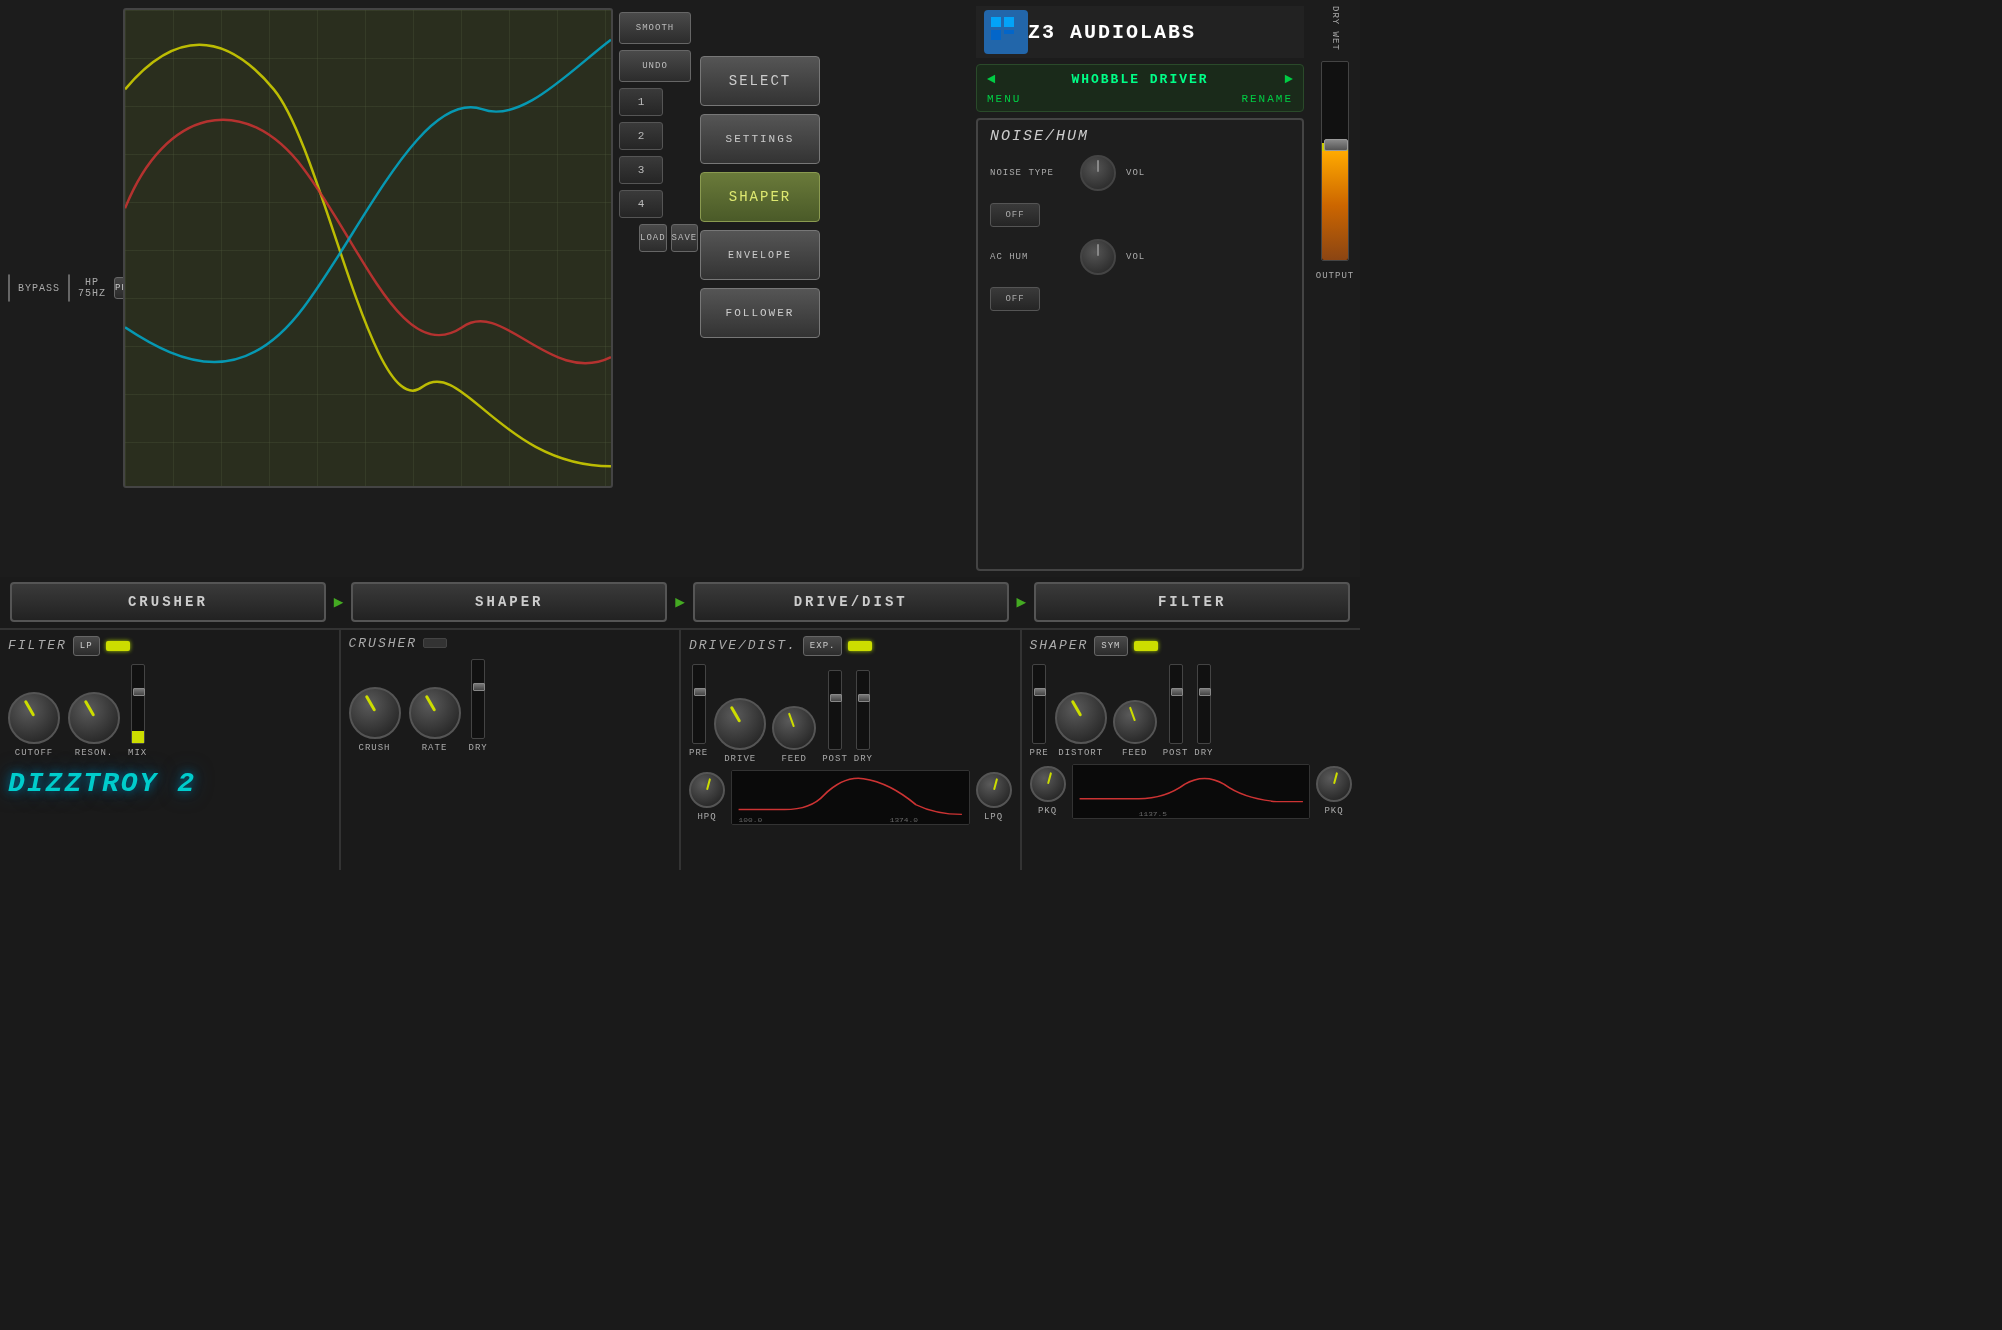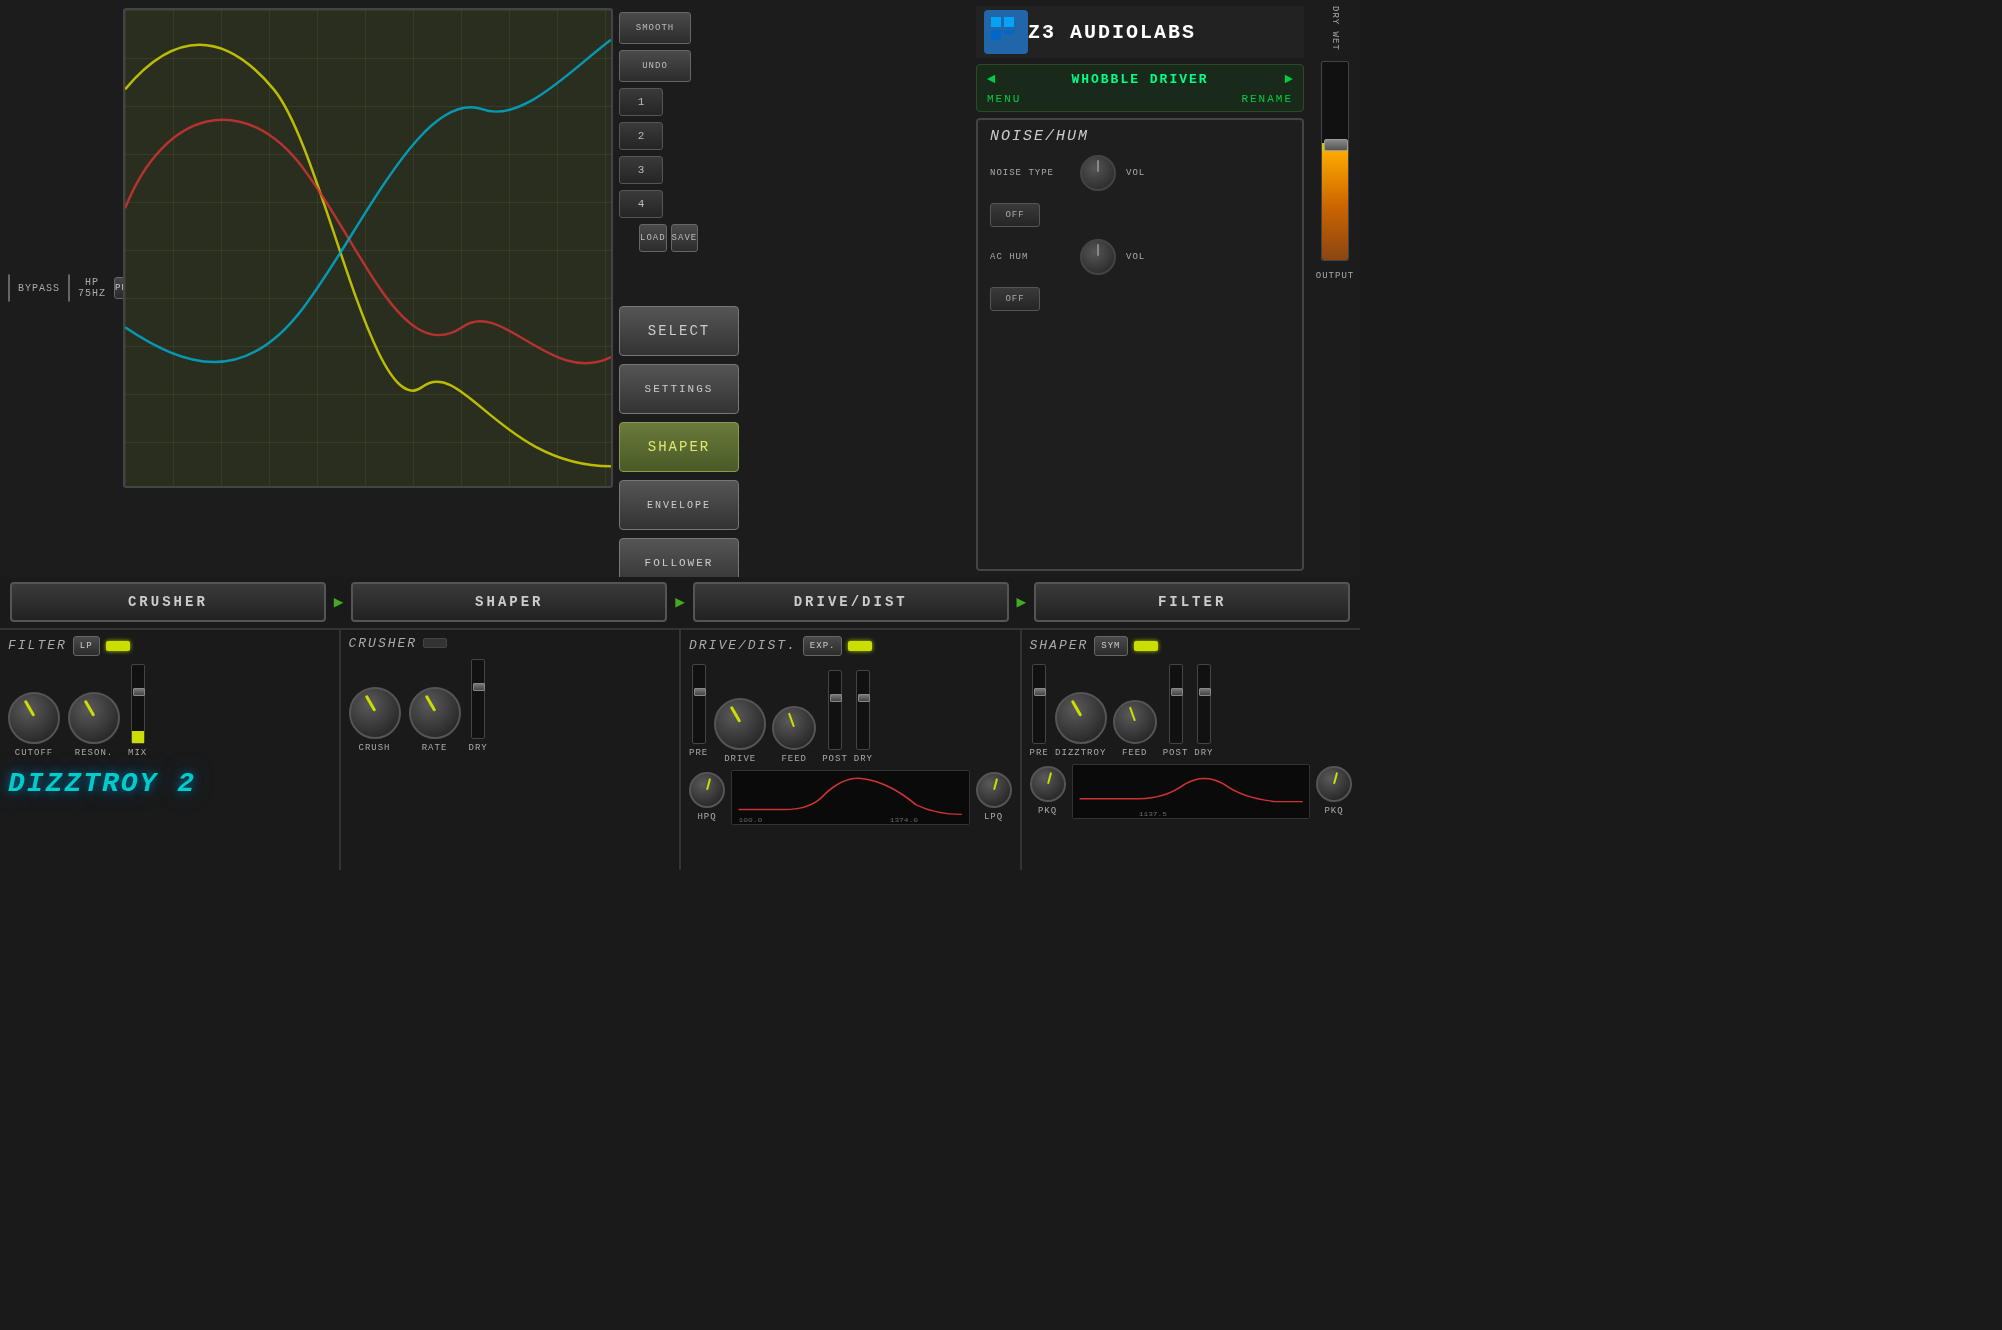--- a/index.html
+++ b/index.html
@@ -178,21 +178,21 @@
     }
 
     .waveform-svg {
       position: absolute;
       width: 100%;
       height: 100%;
     }
 
     .controls-right {
       display: flex;
-      flex-direction: column;
+      flex-direction: row;
       gap: 6px;
       flex: 1;
     }
 
     .button-column {
       display: flex;
       flex-direction: column;
       gap: 6px;
       width: 75px;
       padding-top: 4px;
@@ -986,21 +986,21 @@
       </div>
       <div style="display:flex;flex-direction:row;gap:6px;align-items:flex-end;">
         <div class="knob-group">
           <div class="fader-small">
             <div class="fader-small-thumb"></div>
           </div>
           <div class="knob-label">PRE</div>
         </div>
         <div class="knob-group">
           <div class="knob-large"></div>
-          <div class="knob-label">DIZZTROY</div>
+          <div class="knob-label">DISTORT</div>
         </div>
         <div class="knob-group">
           <div class="knob-medium"></div>
           <div class="knob-label">FEED</div>
         </div>
         <div class="knob-group">
           <div class="fader-small">
             <div class="fader-small-thumb"></div>
           </div>
           <div class="knob-label">POST</div>

